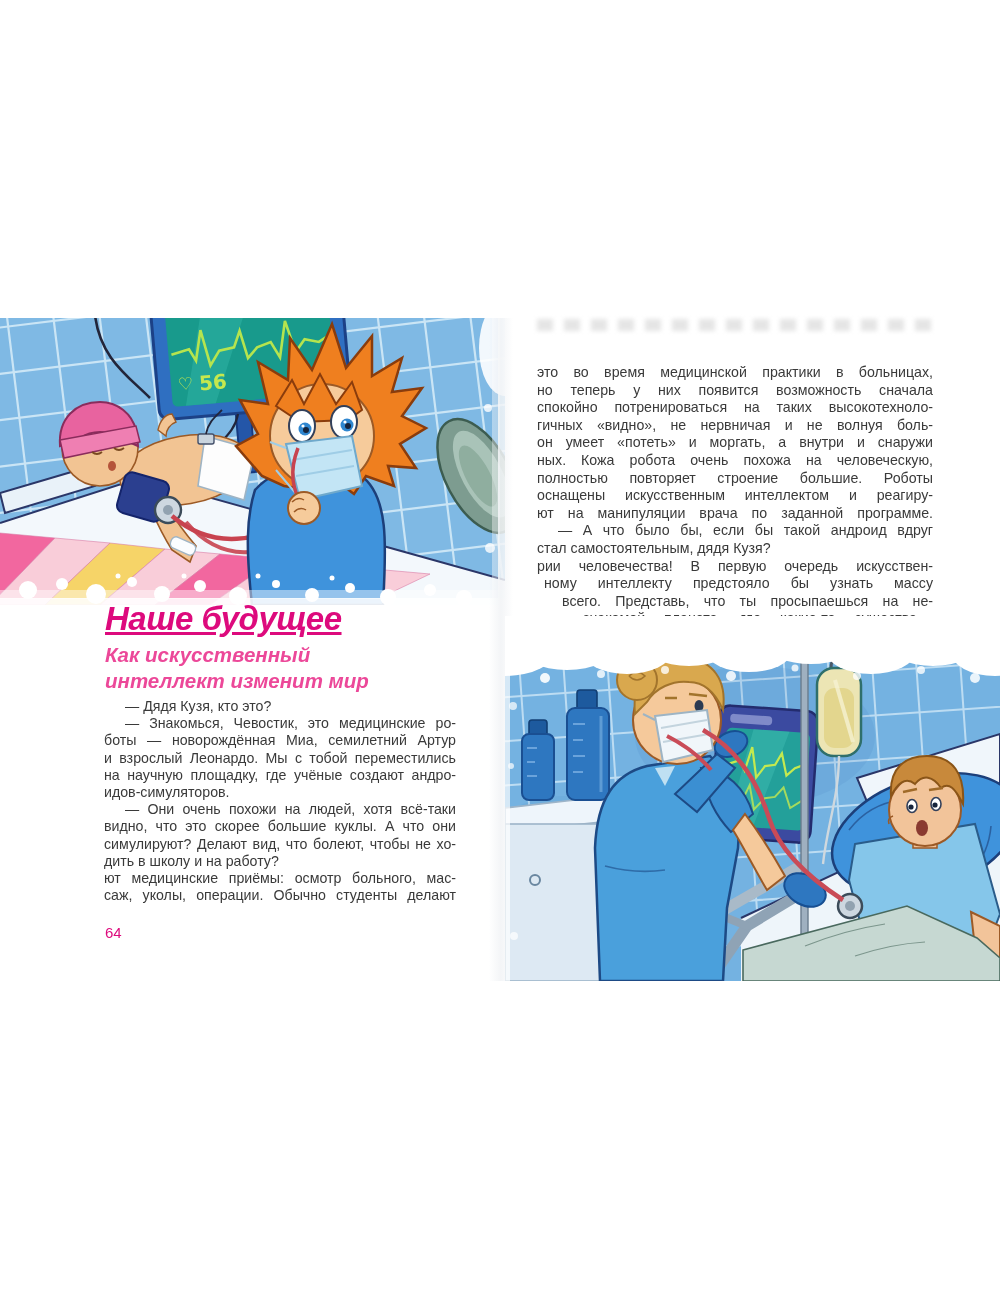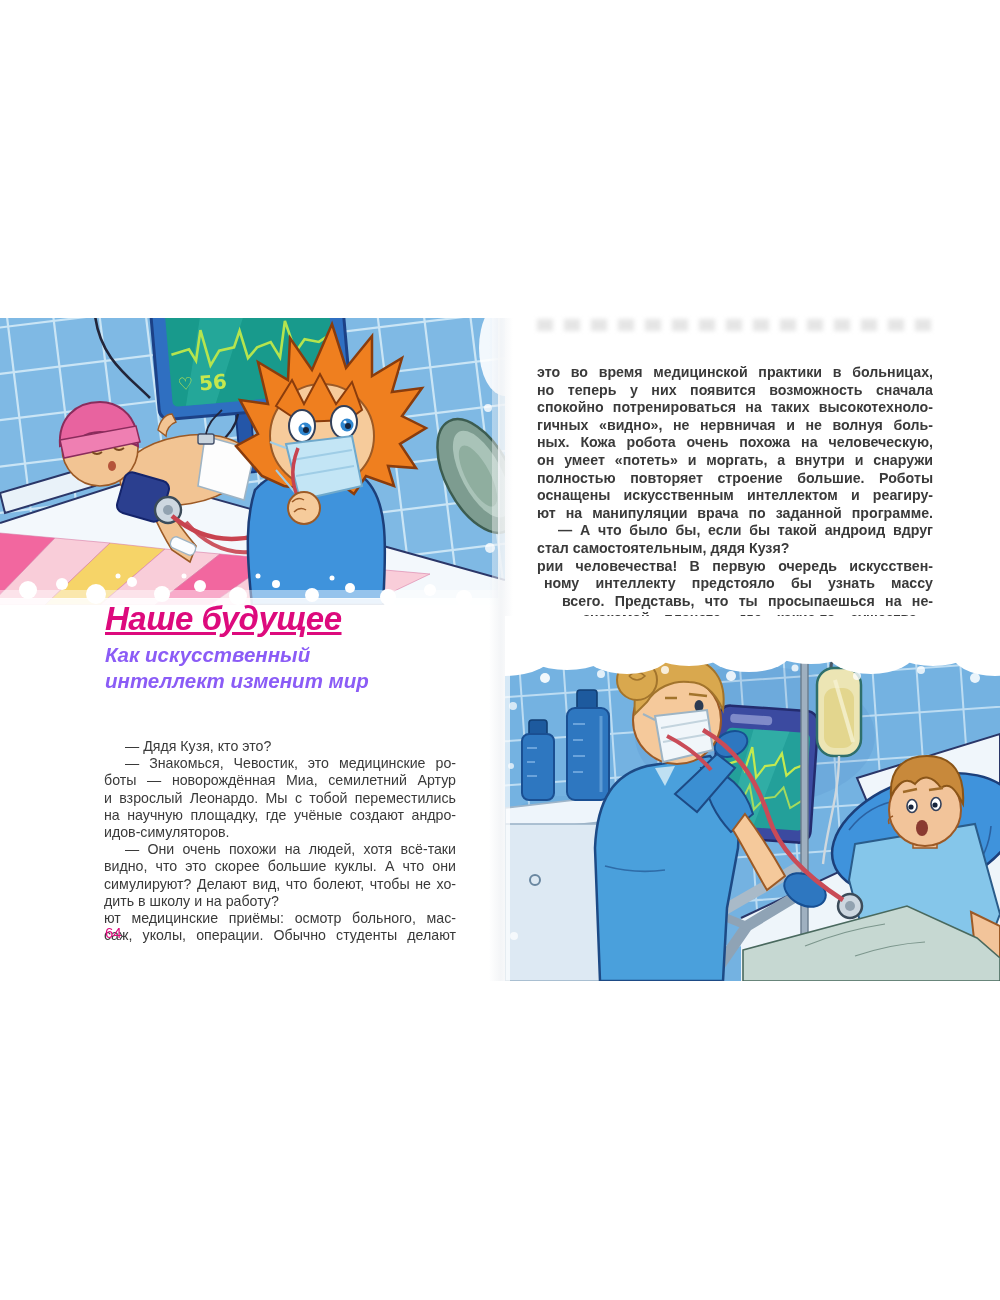--- a/index.html
+++ b/index.html
@@ -15,21 +15,21 @@
   .right-text .ln{height:17.6px;line-height:17.6px;}
   .ln.end{text-align-last:left;}
   .ln.ind{text-indent:21px;}
   .ln.s1{padding-left:7px;}
   .ln.s2{padding-left:25px;}
   .ln.s3{padding-left:46px;padding-right:16px;}
   .heading-block{position:absolute;left:105px;top:600px;width:360px;}
   .title{font-style:italic;font-weight:700;font-size:33px;line-height:38px;
          letter-spacing:-0.5px;color:#dd0a7d;text-decoration:underline;}
   .subtitle{font-style:italic;font-weight:700;font-size:20.5px;line-height:26px;
-            width:312px;color:#8b5cf6;margin-top:4px;}
+            width:312px;color:#ec4899;margin-top:4px;}
   .pagenum{position:absolute;left:105px;top:924px;font-weight:400;font-size:15px;color:#dd0a7d;}
   .ghost-line{position:absolute;left:537px;top:319px;width:396px;height:12px;opacity:.5;
       background:repeating-linear-gradient(90deg,#cccccc 0 16px,rgba(255,255,255,0) 16px 27px);
       filter:blur(2px);}
   .gutter{position:absolute;left:489px;top:318px;width:24px;height:663px;
       background:linear-gradient(90deg,rgba(255,255,255,0),rgba(90,110,140,.07),rgba(255,255,255,0));}
 </style>
 </head>
 <body>
 
@@ -154,47 +154,47 @@
           <circle cx="490" cy="230" r="5" opacity="0.8"></circle>
       </g>
     </svg>
   </div>
 
   <div class="heading-block">
     <div class="title">Наше будущее</div>
     <div class="subtitle">Как искусственный интеллект изменит мир</div>
   </div>
 
-  <div class="textcol left-text" style="left:104px;top:698px;width:352px;margin-top:40px;">
+  <div class="textcol left-text" style="left:104px;top:698px;width:352px;">
     <div class="ln ind end">— Дядя Кузя, кто это?</div>
     <div class="ln ind">— Знакомься, Чевостик, это медицинские ро-</div>
     <div class="ln">боты — новорождённая Миа, семилетний Артур</div>
     <div class="ln">и взрослый Леонардо. Мы с тобой переместились</div>
     <div class="ln">на научную площадку, где учёные создают андро-</div>
     <div class="ln end">идов-симуляторов.</div>
     <div class="ln ind">— Они очень похожи на людей, хотя всё-таки</div>
     <div class="ln">видно, что это скорее большие куклы. А что они</div>
     <div class="ln">симулируют? Делают вид, что болеют, чтобы не хо-</div>
     <div class="ln end">дить в школу и на работу?</div>
     <div class="ln">ют медицинские приёмы: осмотр больного, мас-</div>
     <div class="ln">саж, уколы, операции. Обычно студенты делают</div>
   </div>
 
   <div class="pagenum">64</div>
 
   <div class="ghost-line"></div>
   <div class="gutter"></div>
 
-  <div class="textcol right-text" style="left:537px;top:364px;width:396px;font-weight:bold;">
+  <div class="textcol right-text" style="left:537px;top:364px;width:396px;">
     <div class="ln">это во время медицинской практики в больницах,</div>
     <div class="ln">но теперь у них появится возможность сначала</div>
     <div class="ln">спокойно потренироваться на таких высокотехноло-</div>
     <div class="ln">гичных «видно», не нервничая и не волнуя боль-</div>
+    <div class="ln">он умеет «потеть» и моргать, а внутри и снаружи</div>
     <div class="ln">ных. Кожа робота очень похожа на человеческую,</div>
-    <div class="ln">он умеет «потеть» и моргать, а внутри и снаружи</div>
     <div class="ln">полностью повторяет строение большие. Роботы</div>
     <div class="ln">оснащены искусственным интеллектом и реагиру-</div>
     <div class="ln">ют на манипуляции врача по заданной программе.</div>
     <div class="ln ind">— А что было бы, если бы такой андроид вдруг</div>
     <div class="ln end">стал самостоятельным, дядя Кузя?</div>
     <div class="ln">рии человечества! В первую очередь искусствен-</div>
     <div class="ln s1">ному интеллекту предстояло бы узнать массу</div>
     <div class="ln s2">всего. Представь, что ты просыпаешься на не-</div>
     <div class="ln s3">знакомой планете, где какие-то существа</div>
   </div>

